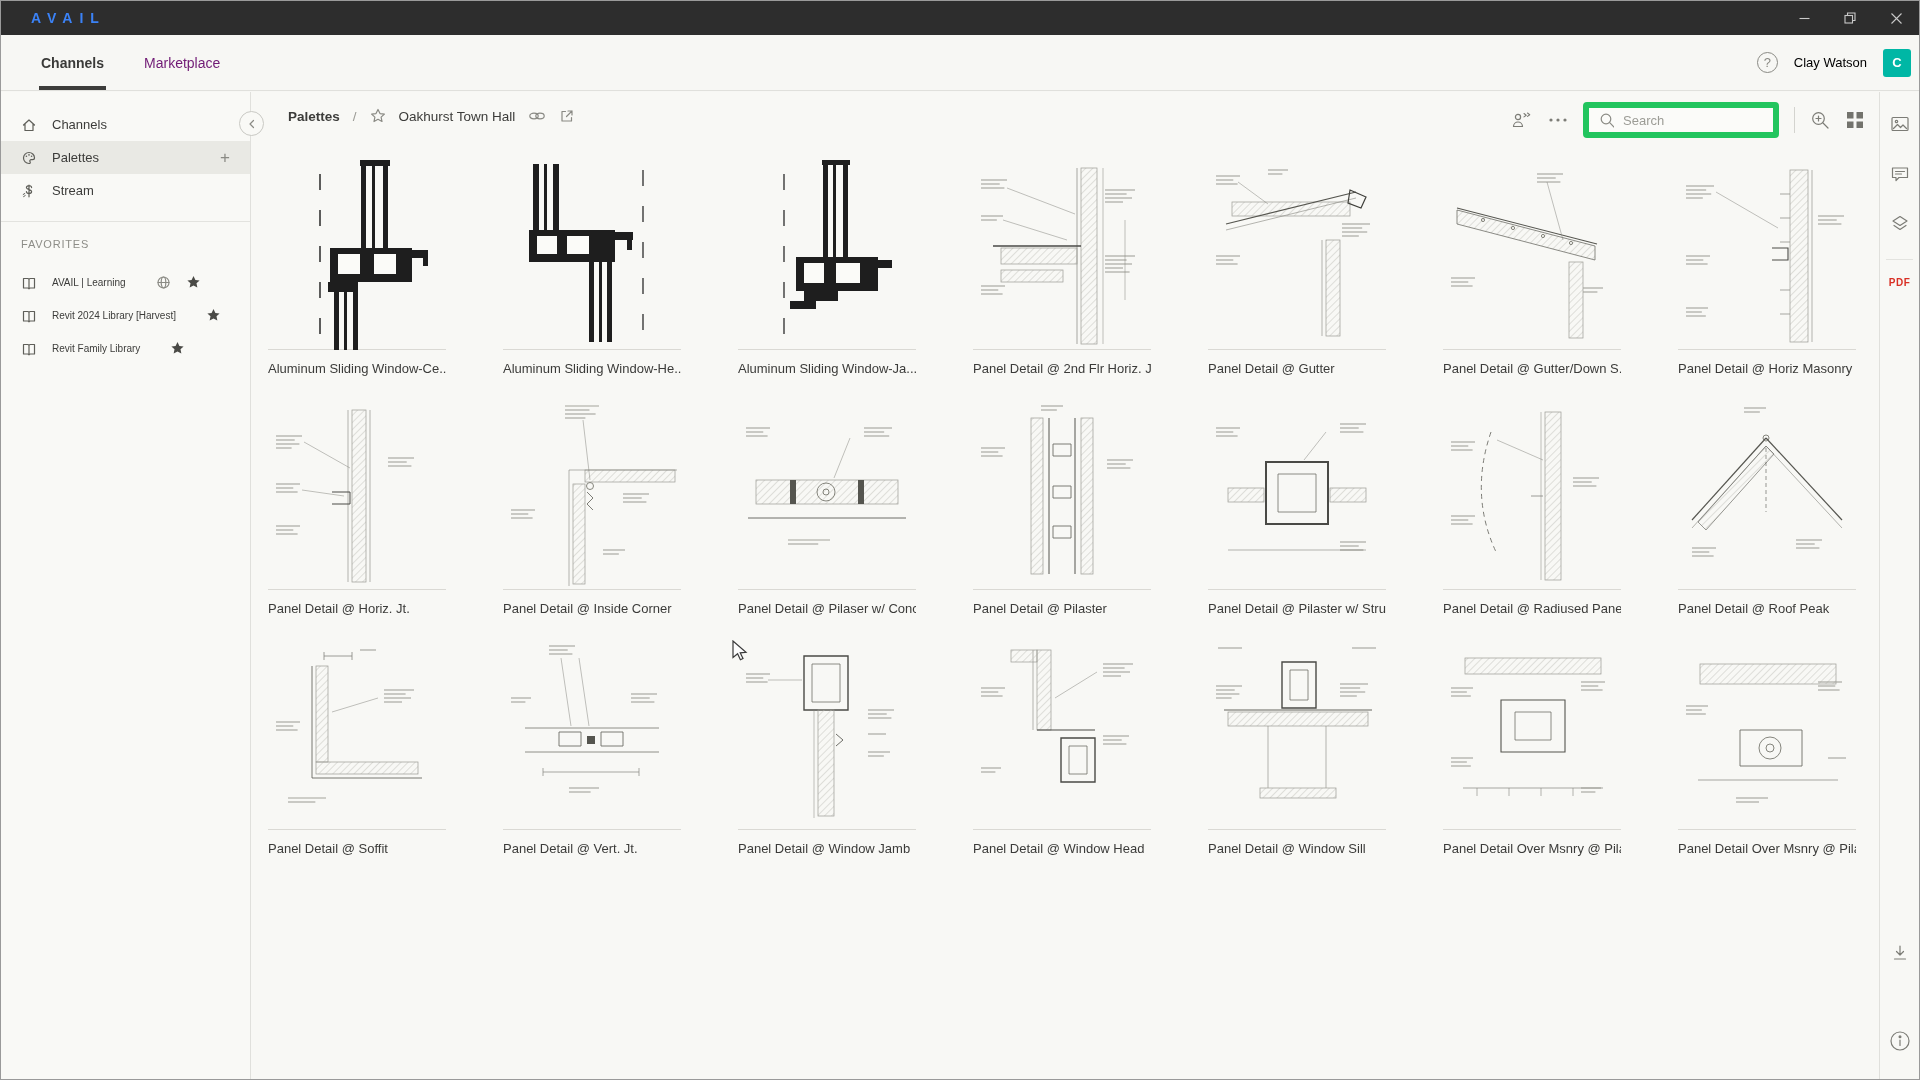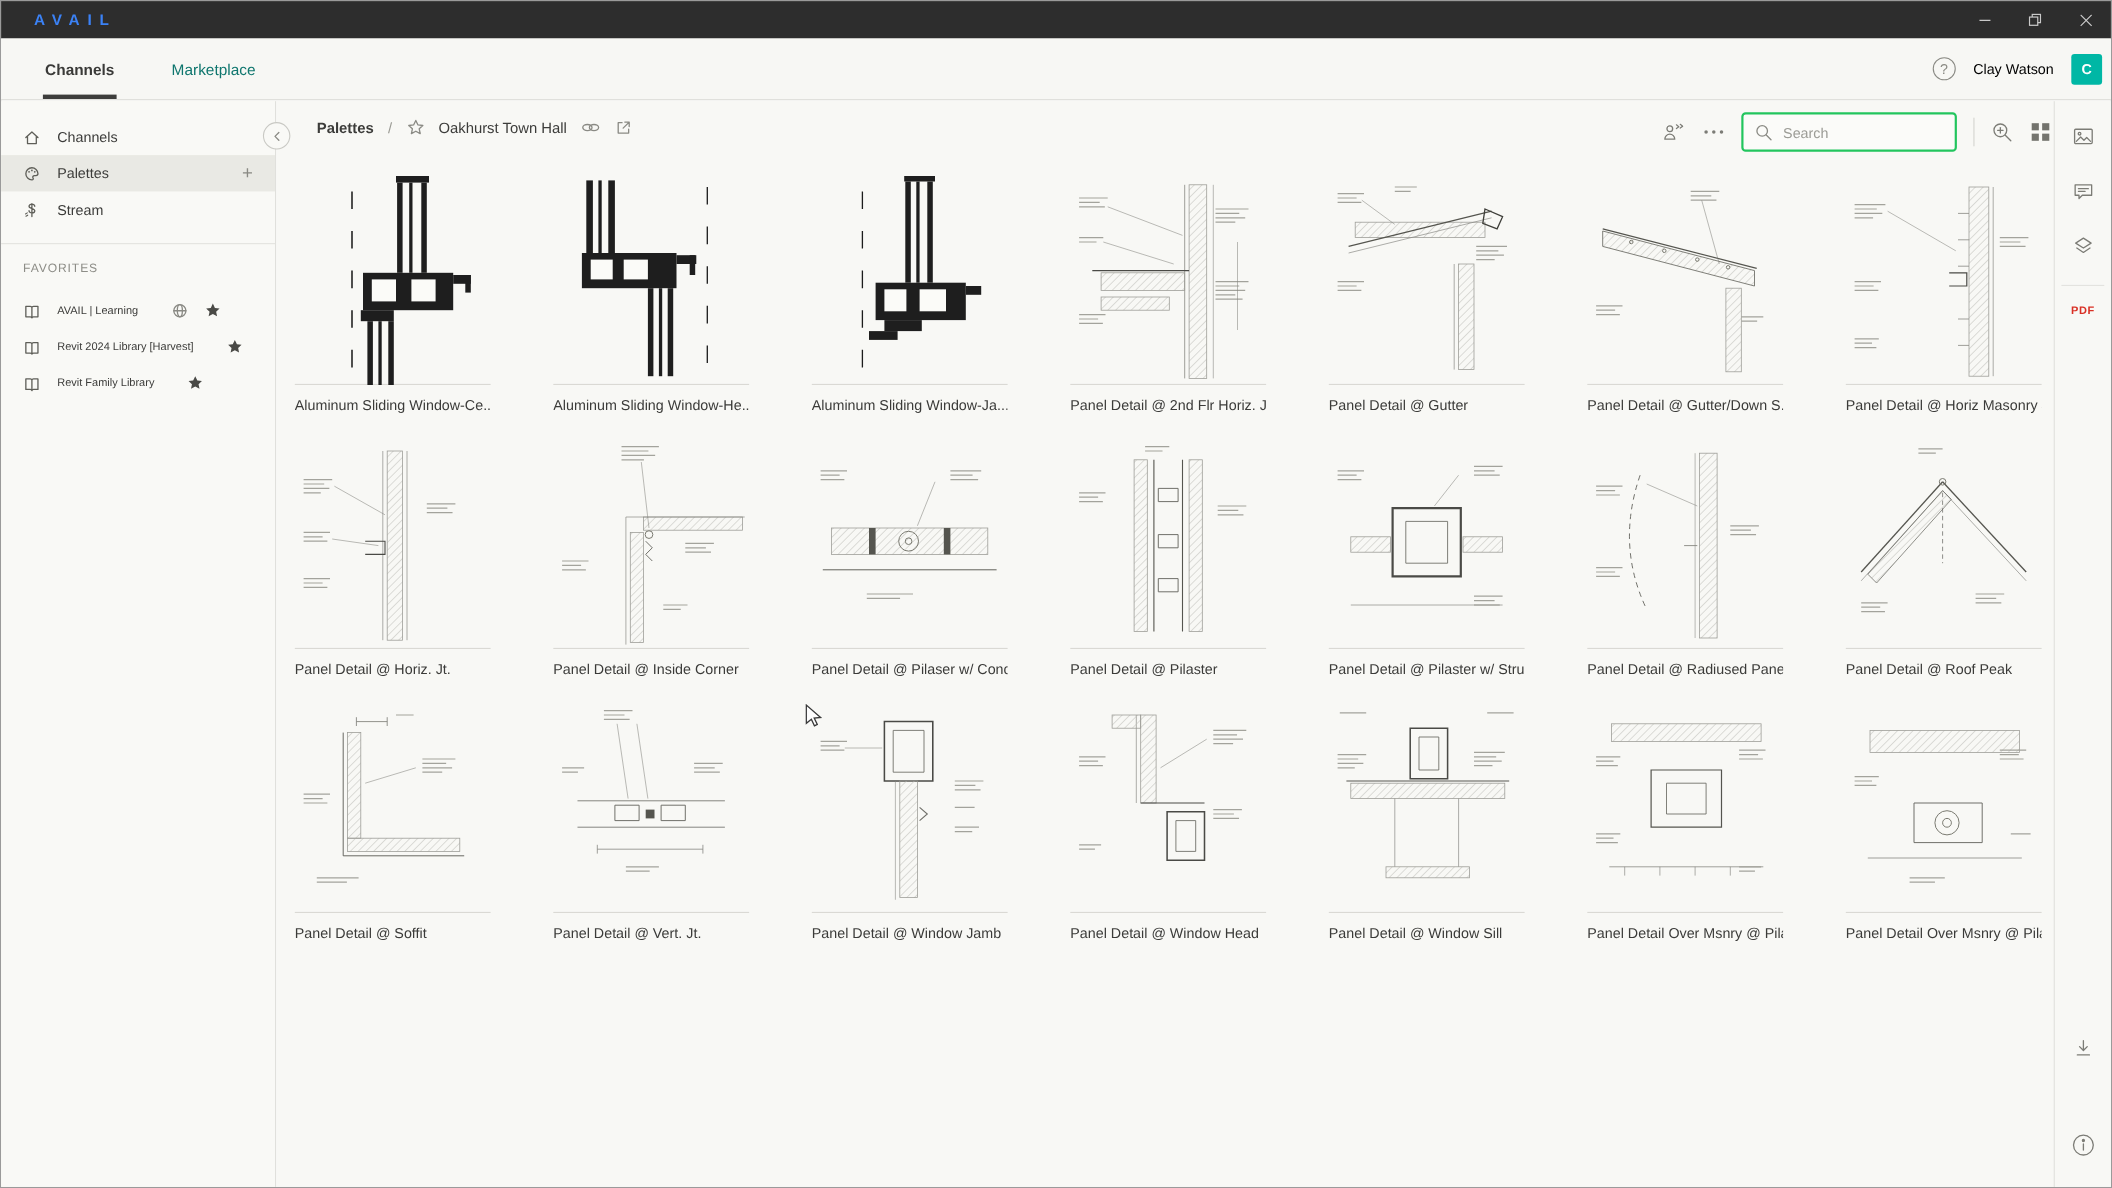--- a/index.html
+++ b/index.html
@@ -15,21 +15,21 @@
   .titlebar { position:absolute; top:0; left:0; right:0; height:34px; background:#2d2d2d; display:flex; align-items:center; }
   .logo { color:#3b82f6; font-size:14px; font-weight:bold; letter-spacing:7px; margin-left:30px; }
   .win-controls { margin-left:auto; display:flex; height:100%; }
   .win-btn { width:46px; height:100%; display:flex; align-items:center; justify-content:center; }
   .win-btn svg { stroke:#c9c9c9; stroke-width:1.1; fill:none; }
 
   
   .tabbar { position:absolute; top:34px; left:0; right:0; height:56px; background:#f7f7f4; border-bottom:1px solid #e0e0dc; display:flex; align-items:center; }
   .tab { font-size:14px; position:relative; height:100%; display:flex; align-items:center; padding:0 2px; margin-left:38px; cursor:default; }
   .tab.active { color:#3a3a38; font-weight:bold; }
-  .tab.inactive { color:#0f766e; margin-left:48px; }
+  .tab.inactive { color:#701a75; margin-left:36px; }
   .tab.active::after { content:""; position:absolute; left:0; right:0; bottom:0; height:4px; background:#3d3d3b; }
   .tabbar-right { margin-left:auto; display:flex; align-items:center; gap:16px; padding-right:8px; }
   .username { font-size:13px; color:#000000; }
   .avatar { width:28px; height:28px; border-radius:3px; color:#fff; font-size:13px; font-weight:bold; display:flex; align-items:center; justify-content:center; margin-right:0; }
   .help-circle { width:21px; height:21px; border:1.2px solid #8a8a84; border-radius:50%; display:flex; align-items:center; justify-content:center; font-size:13px; color:#8a8a84; }
 
   
   .sidebar { position:absolute; top:91px; left:0; bottom:0; width:250px; background:#f9f9f6; border-right:1px solid #e0e0dc; padding-top:16px; }
   .side-item { height:33px; display:flex; align-items:center; padding:0 20px; font-size:13px; gap:15px; cursor:default; }
   .side-item.selected { background:#e9e9e4; }
@@ -41,38 +41,38 @@
   .collapse-btn { position:absolute; top:110px; left:238px; width:25px; height:25px; border-radius:50%; background:#f9f9f6; border:1px solid #c9c9c4; display:flex; align-items:center; justify-content:center; z-index:5; }
 
   
   .main { position:absolute; top:91px; left:250px; right:40px; bottom:0; background:#f8f8f5; }
   .content-header { position:absolute; top:0; left:0; right:0; height:54px; }
   .breadcrumb { position:absolute; left:37px; top:16px; display:flex; align-items:center; gap:13px; font-size:13.5px; }
   .crumb-root { color:#3c3c3a; font-weight:bold; }
   .crumb-sep { color:#9a9a94; }
   .crumb-current { color:#3c3c3a; }
   .toolbar { position:absolute; right:14px; top:10px; display:flex; align-items:center; gap:15px; }
-  .search-box { width:196px; height:36px; border:2px solid #22c55e; border-radius:4px; background:#fbfbf9; display:flex; align-items:center; padding:0 10px; gap:9px; }
+  .search-box { width:196px; height:36px; border:6px solid #22c55e; border-radius:4px; background:#fbfbf9; display:flex; align-items:center; padding:0 10px; gap:9px; }
   .search-box input { border:none; outline:none; background:transparent; font-size:13px; color:#3c3c3a; width:140px; font-family:inherit; }
   .search-box input::placeholder { color:#9c9c96; }
   .tool-divider { width:1px; height:26px; background:#d4d4cf; }
 
   
   .grid { position:absolute; top:68px; left:17px; display:grid; grid-template-columns:repeat(7,178px); column-gap:57px; row-gap:24px; }
   .card { width:178px; }
   .thumb { height:190px; border-bottom:1px solid #dad9d4; }
   .thumb svg { width:178px; height:190px; display:block; }
   .card-label { margin-top:11px; font-size:13px; color:#3b3b39; white-space:nowrap; overflow:hidden; }
 
   
   .statusbar { position:absolute; left:0; right:0; bottom:0; height:43px; border-top:1px solid #e0e0dc; display:flex; align-items:center; justify-content:flex-end; gap:9px; padding-right:8px; font-size:13px; color:#3b3b39; }
   .status-bullet { font-size:11px; color:#555; }
 
   
-  .rightrail { position:absolute; top:91px; right:0; bottom:0; width:52px; background:#f8f8f5; border-left:1px solid #e0e0dc; }
+  .rightrail { position:absolute; top:91px; right:0; bottom:0; width:40px; background:#f8f8f5; border-left:1px solid #e0e0dc; }
   .rail-icon { position:absolute; left:0; width:100%; display:flex; justify-content:center; }
   .rail-divider { position:absolute; left:6px; right:6px; height:1px; background:#e3e3df; }
   .pdf-label { font-size:10px; font-weight:bold; letter-spacing:0.5px; }
 
   
   .cursor { position:absolute; left:731px; top:639px; z-index:50; pointer-events:none; }
 </style>
 </head>
 <body>
 

